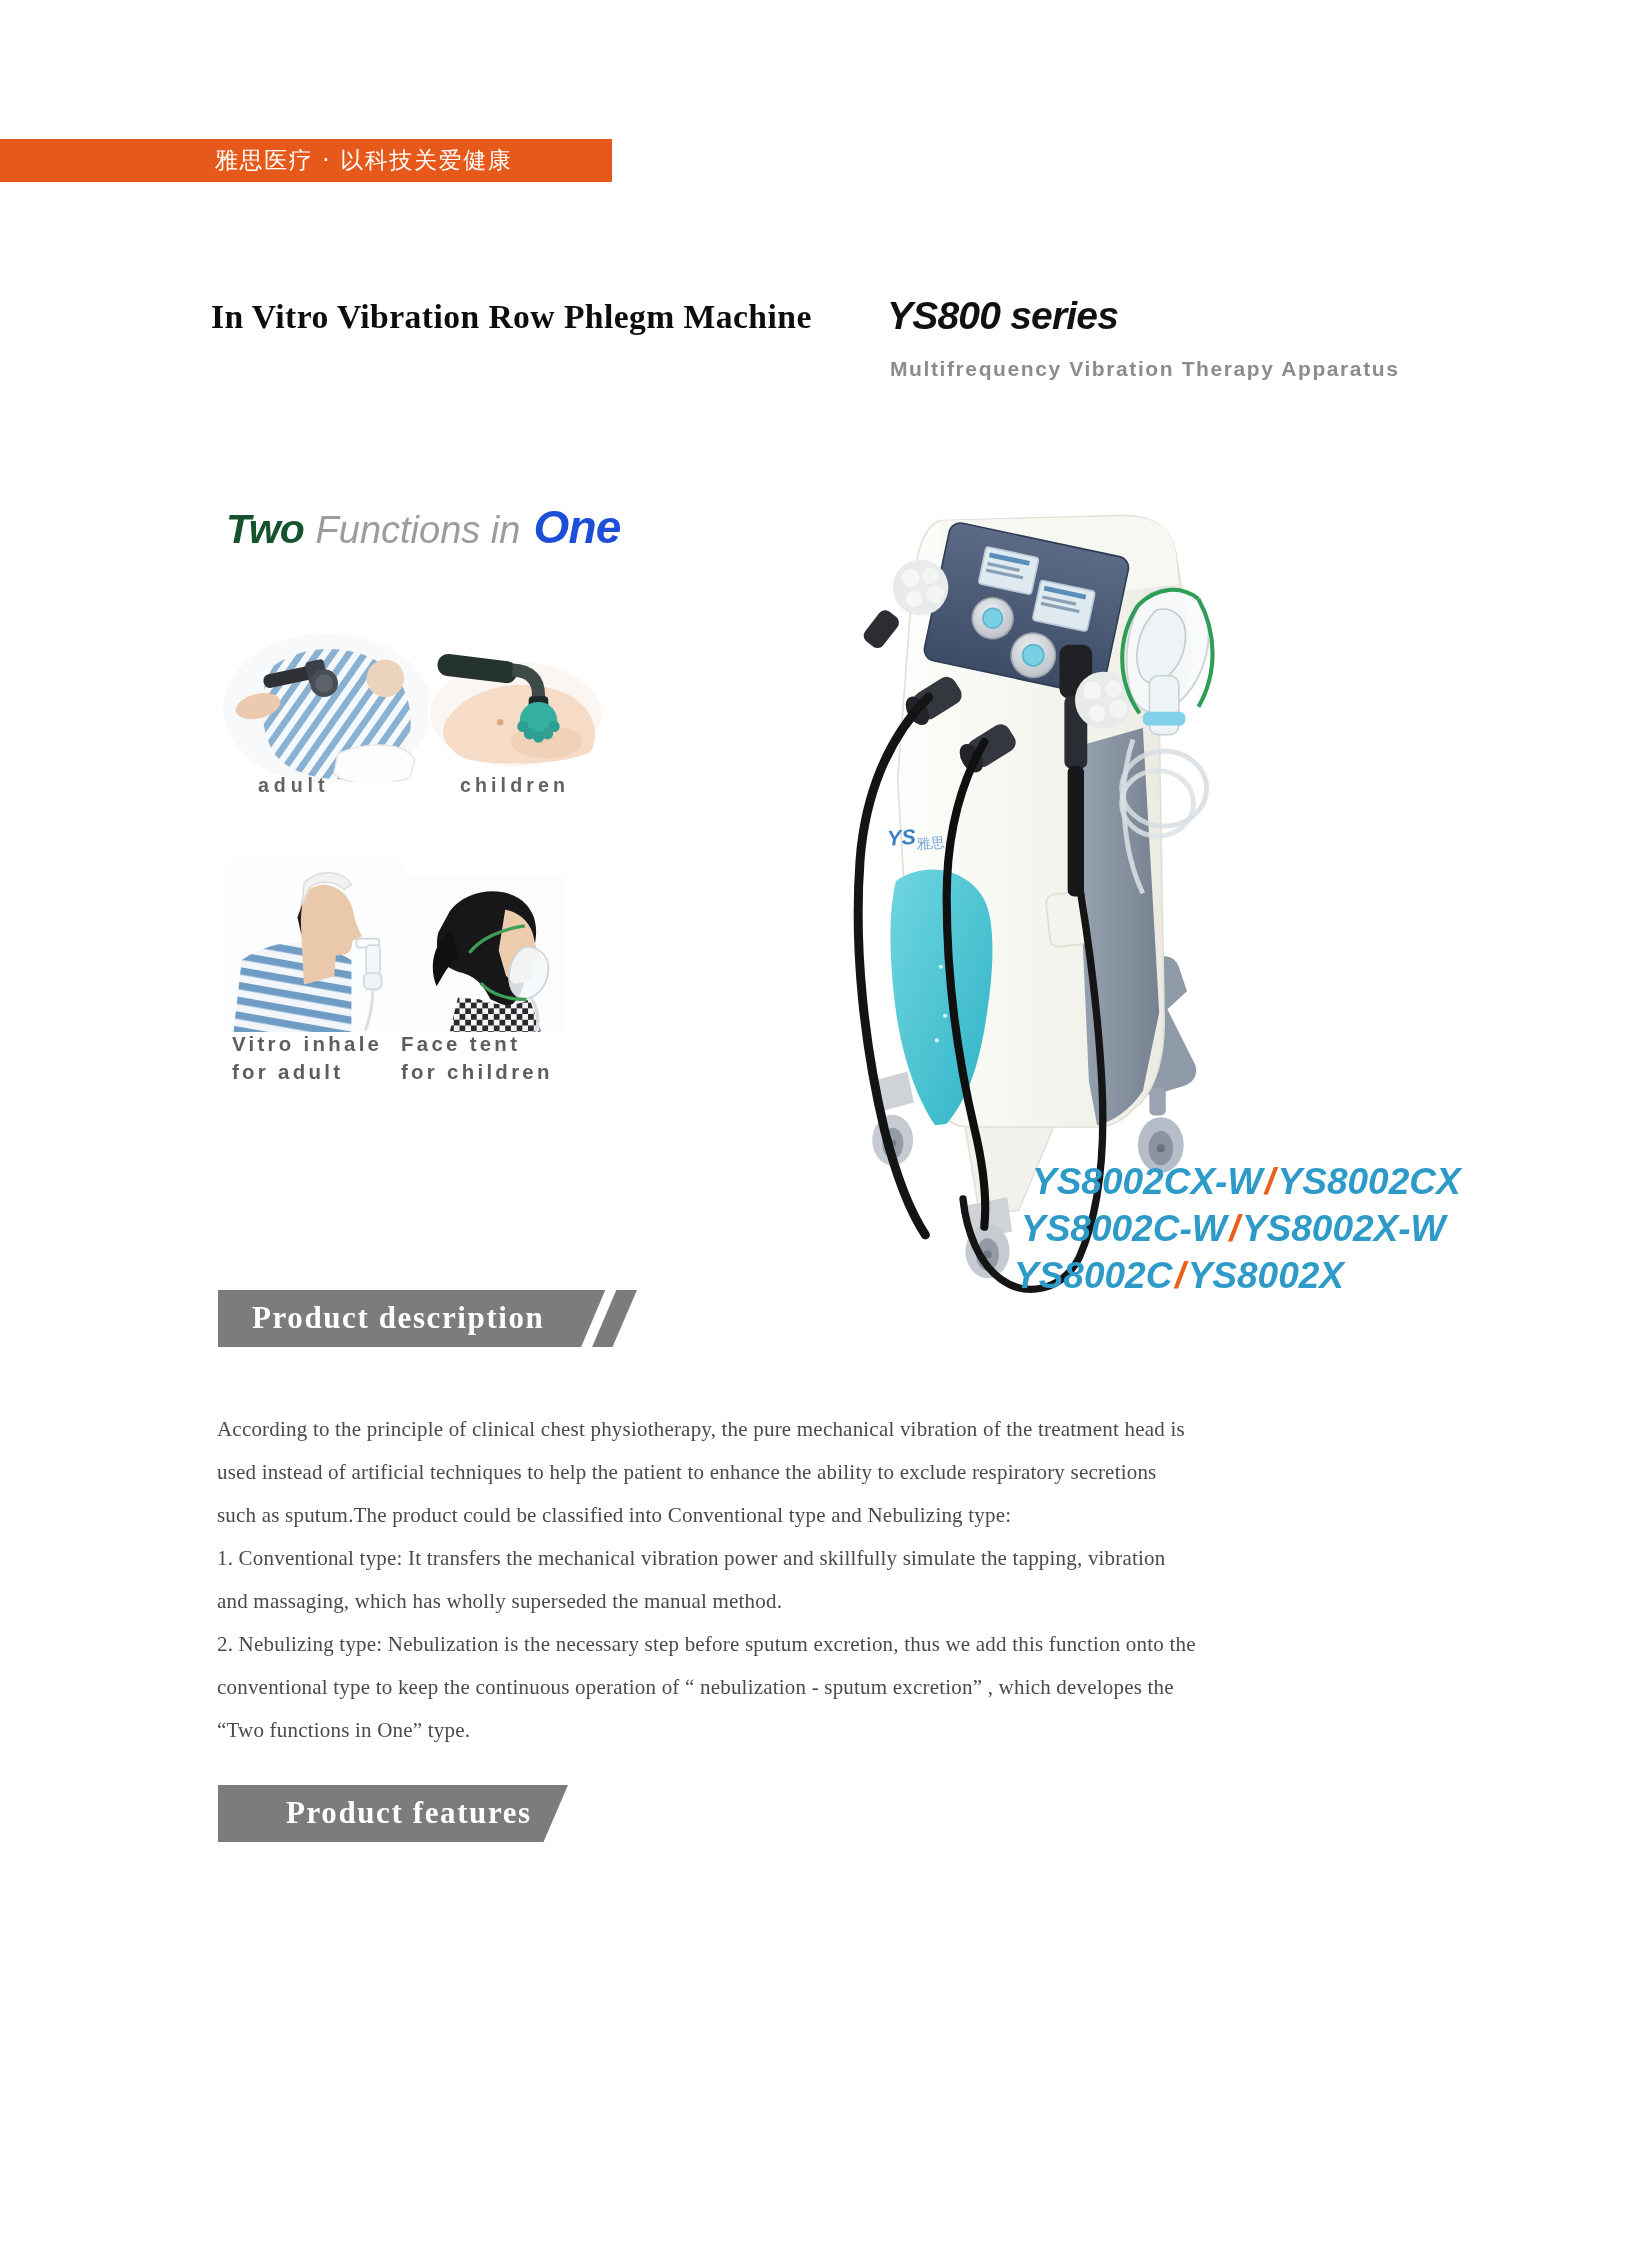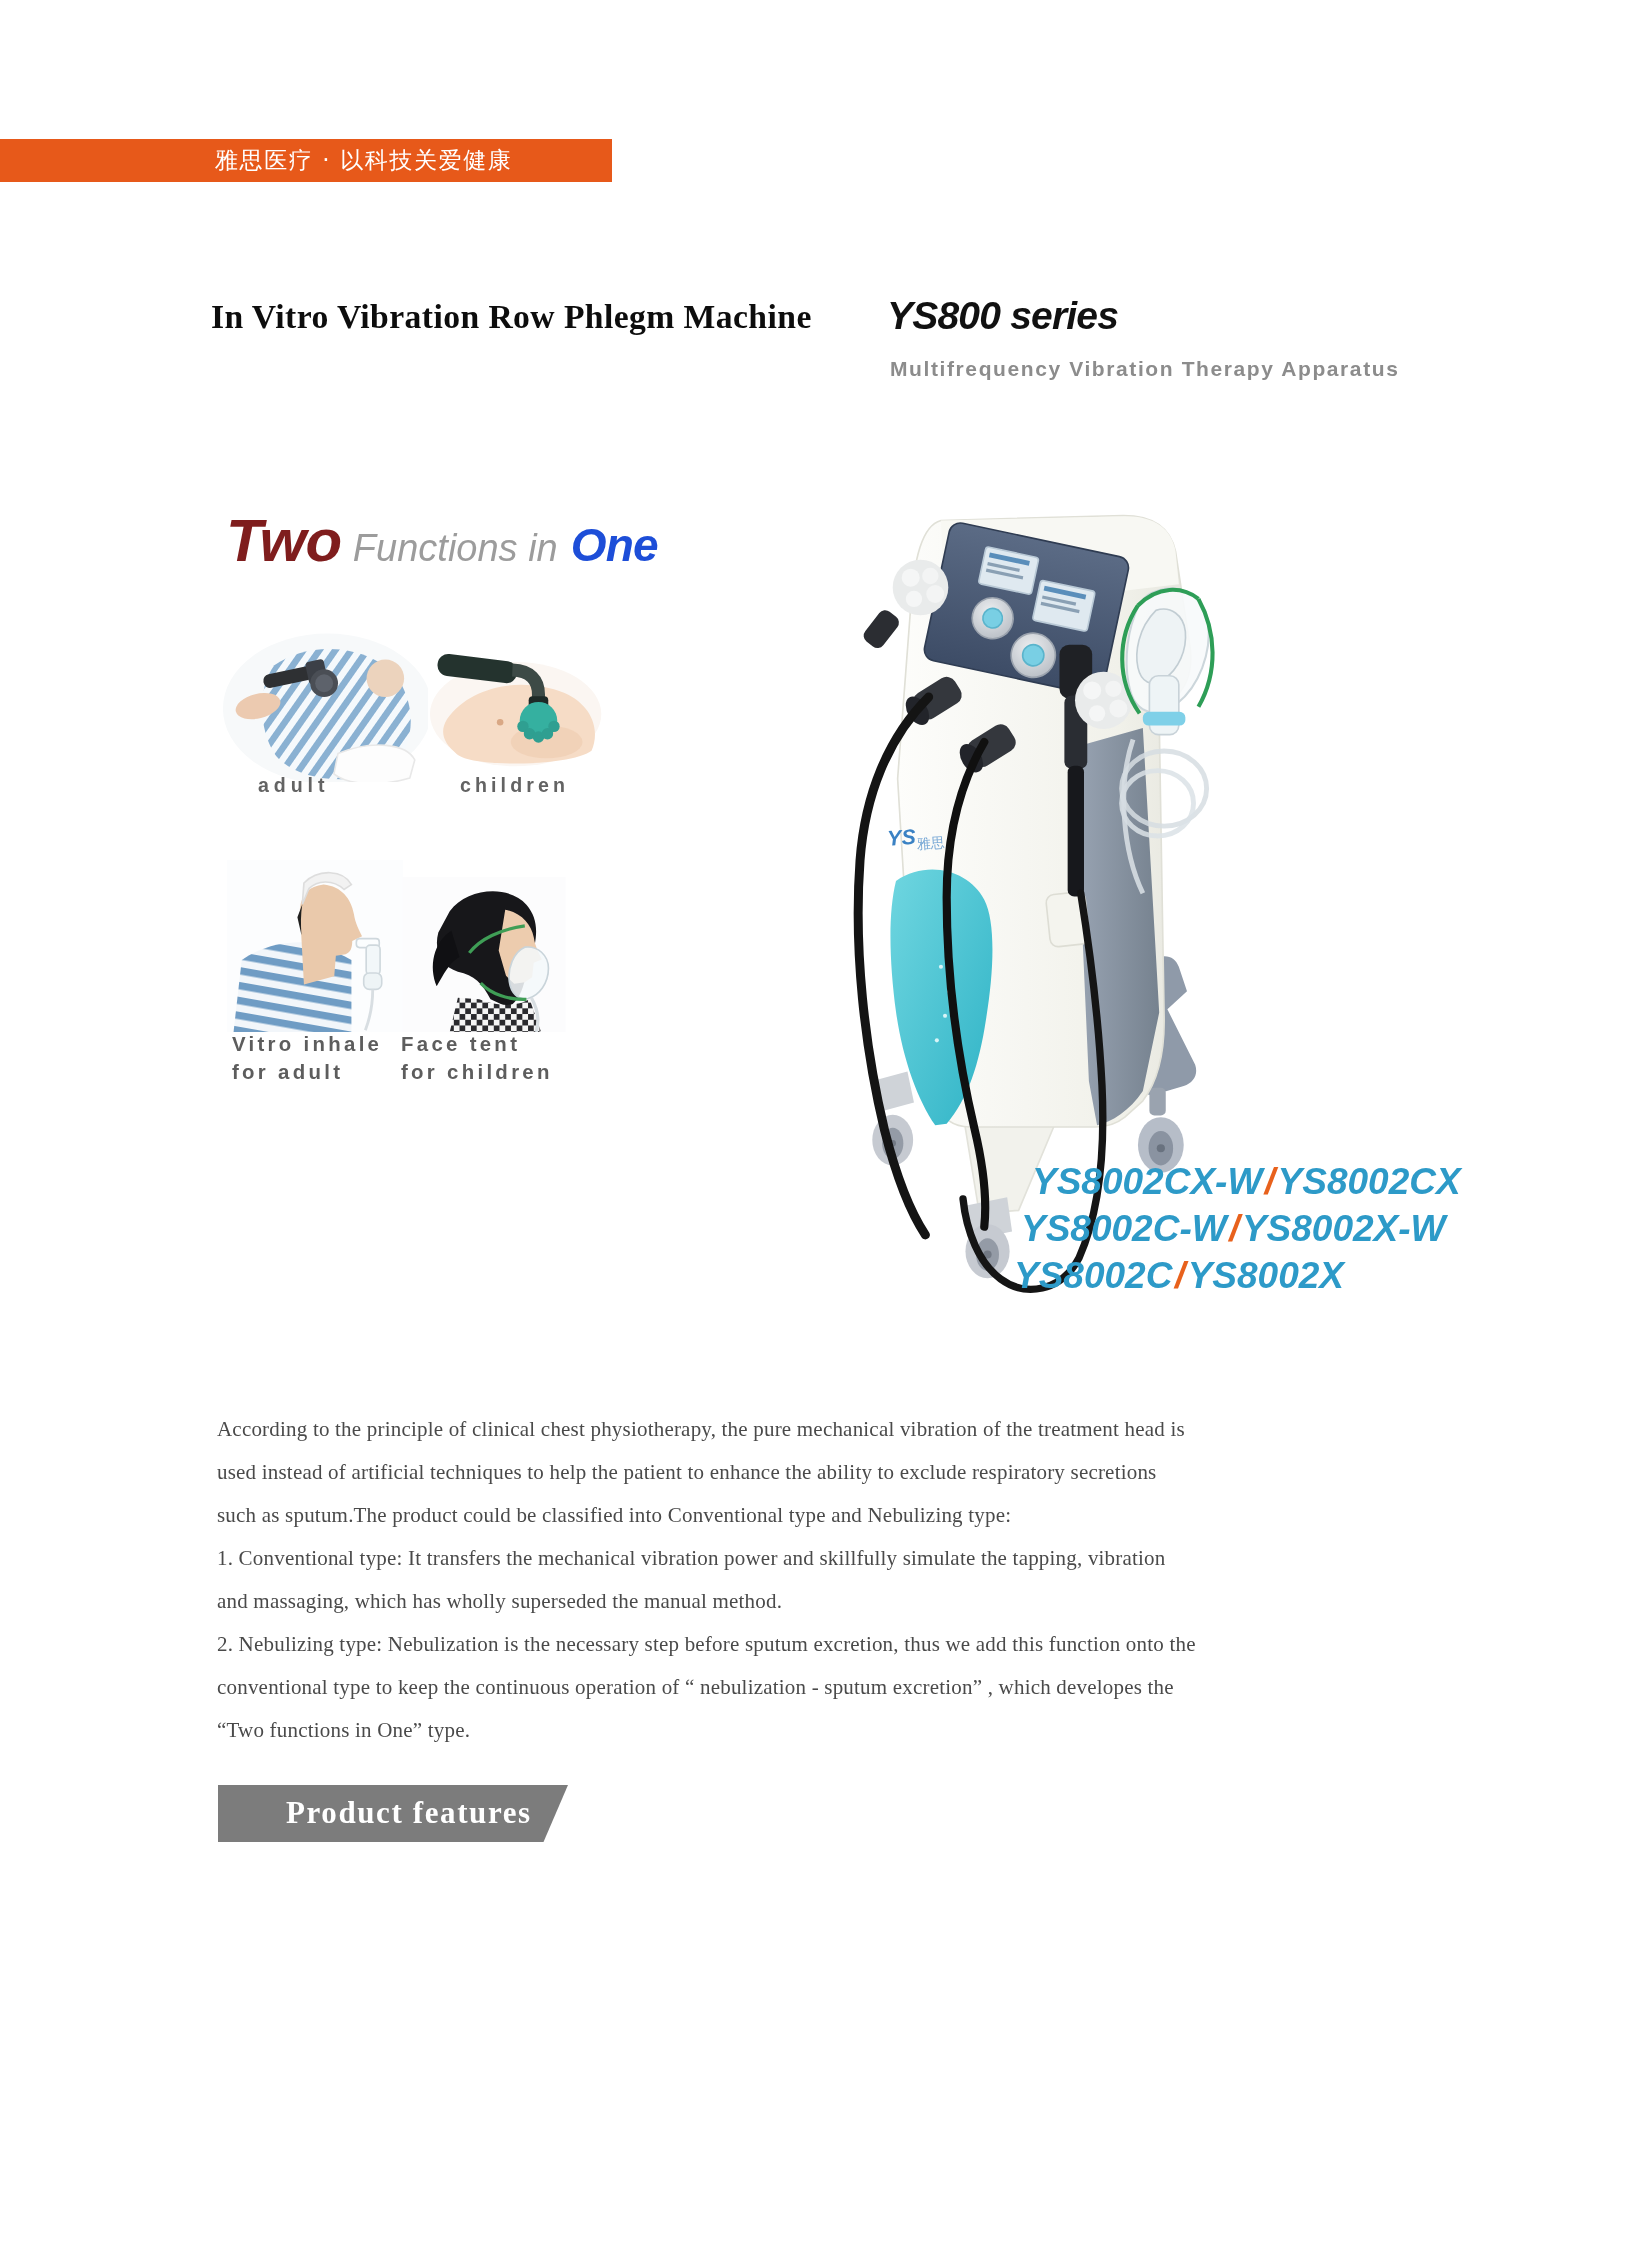--- a/index.html
+++ b/index.html
@@ -17,21 +17,21 @@
     font-weight:bold;font-size:33px;color:#0d0d0d;letter-spacing:0.4px;transform:scaleX(1.02);transform-origin:left;}
   .series-title{position:absolute;left:887px;top:294px;font-style:italic;font-weight:bold;
     font-size:39px;color:#111;letter-spacing:-0.8px;}
   .subtitle1{position:absolute;left:890px;top:357px;font-weight:bold;font-size:21px;
     color:#8C8C8C;letter-spacing:1.6px;}
   .subtitle2{position:absolute;left:890px;top:402px;font-weight:bold;font-size:21px;
     color:#8C8C8C;letter-spacing:1.2px;line-height:1.45;white-space:pre-line;}
 
   
   .tagline{position:absolute;left:226px;top:474px;display:flex;align-items:baseline;}
-  .tag-two{font-style:italic;font-weight:bold;font-size:60px;color:#7f1d1d;letter-spacing:-0.8px;margin-top:32px;}
+  .tag-two{font-style:italic;font-weight:bold;font-size:41px;color:#14532d;letter-spacing:-0.8px;margin-top:32px;}
   .tag-mid{font-style:italic;font-size:38px;color:#9C9C9C;margin-left:11.5px;letter-spacing:0;}
   .tag-one{font-style:italic;font-weight:bold;font-size:46px;color:#1d4ed8;margin-left:13px;letter-spacing:-0.8px;}
 
   
   .photo{position:absolute;}
   .photo svg{display:block;}
   .plabel{position:absolute;font-weight:bold;color:#636363;font-size:19.6px;letter-spacing:4.9px;}
   .plabel2{position:absolute;font-weight:bold;color:#5d5d5d;font-size:20.4px;letter-spacing:3.3px;
     line-height:1.35;white-space:pre-line;}
 
@@ -290,20 +290,24 @@
       <text x="176" y="416" font-size="17" fill="#7aa9d6" font-family="DejaVu Sans, sans-serif" transform="rotate(-4 176 416)">雅思</text>
     </svg>
   </div>
 
   <div>
     <div class="model-line ml1"><span>YS8002CX-W</span><span class="sep">/</span><span>YS8002CX</span></div>
     <div class="model-line ml2"><span>YS8002C-W</span><span class="sep">/</span><span>YS8002X-W</span></div>
     <div class="model-line ml3"><span>YS8002C</span><span class="sep">/</span><span>YS8002X</span></div>
   </div>
 
+  <div class="section-banner banner-desc">
+    <span class="heading">Product description</span>
+    <div class="slash"></div>
+  </div>
   <div class="section-body body-desc">According to the principle of clinical chest physiotherapy, the pure mechanical vibration of the treatment head is
 used instead of artificial techniques to help the patient to enhance the ability to exclude respiratory secretions
 such as sputum.The product could be classified into Conventional type and Nebulizing type:
 1. Conventional type: It transfers the mechanical vibration power and skillfully simulate the tapping, vibration
 and massaging, which has wholly superseded the manual method.
 2. Nebulizing type: Nebulization is the necessary step before sputum excretion, thus we add this function onto the
 conventional type to keep the continuous operation of “ nebulization - sputum excretion” , which developes the
 “Two functions in One” type.</div>
 
   <div class="section-banner banner-feat">

